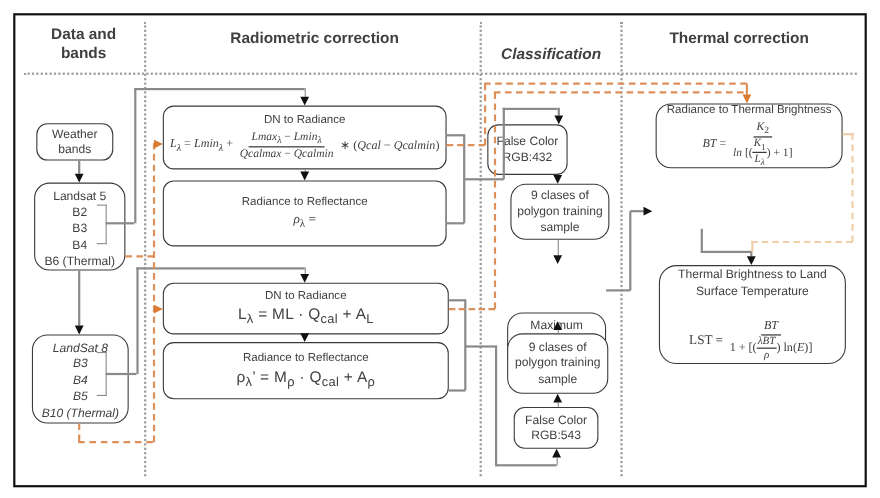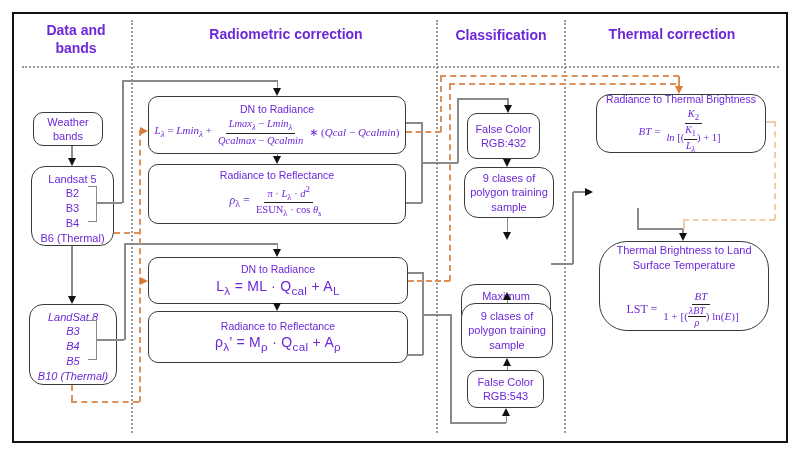--- a/index.html
+++ b/index.html
@@ -1,17 +1,17 @@
 <!DOCTYPE html>
 <html><head>
 <meta charset="utf-8">
 <style>
   html,body { margin:0; padding:0; background:#fff; }
   .canvas { position:relative; width:800px; height:453px; background:#fff;
-            font-family:"Liberation Sans", sans-serif; color:#6d28d9; overflow:hidden; }
+            font-family:"Liberation Sans", sans-serif; color:#404040; overflow:hidden; }
   .frame { position:absolute; left:12px; top:12px; width:772px; height:427px;
            border:2px solid #111; }
   .hdr { position:absolute; font-weight:bold; font-size:14px; text-align:center; line-height:1.3; }
   .dotv { position:absolute; width:0; border-left:2px dotted #9b9b9b; }
   .doth { position:absolute; height:0; border-top:2px dotted #9b9b9b; }
   .box { position:absolute; background:#fff; border:1.6px solid #3a3a3a; border-radius:10px;
          display:flex; flex-direction:column; align-items:center; justify-content:center;
          text-align:center; font-size:11px; line-height:1.3; box-sizing:border-box; padding:2px; }
   .r14 { border-radius:14px; }
   .btitle { font-size:10.5px; }
@@ -40,21 +40,21 @@
 </style>
 </head>
 <body>
 
 <div class="canvas">
 
   <div class="frame"></div>
 
   <div class="hdr" style="left:30px;top:21px;width:92px;">Data and bands</div>
   <div class="hdr" style="left:160px;top:25px;width:252px;">Radiometric correction</div>
-  <div class="hdr" style="left:445px;top:26px;width:112px;">Classification</div>
+  <div class="hdr" style="left:445px;top:40px;width:112px;font-style:italic;">Classification</div>
   <div class="hdr" style="left:572px;top:25px;width:200px;">Thermal correction</div>
 
   <div class="dotv" style="left:131px;top:20px;height:413px;"></div>
   <div class="dotv" style="left:436px;top:20px;height:413px;"></div>
   <div class="dotv" style="left:564px;top:20px;height:413px;"></div>
   <div class="doth" style="left:22px;top:66px;width:757px;"></div>
 
   <div class="box" style="left:33px;top:112px;width:70px;height:34px;">
     <span>Weather bands</span>
   </div>
@@ -88,38 +88,34 @@
         <span class="den"><i>Qcalmax</i> − <i>Qcalmin</i></span>
       </span>
       <span>∗ (<i>Qcal</i> − <i>Qcalmin</i>)</span>
     </div>
   </div>
 
   <div class="box" style="left:148px;top:164px;width:258px;height:60px;">
     <div class="btitle">Radiance to Reflectance</div>
     <div class="formula formula12">
       <span><i>ρ</i><sub>λ</sub> =</span>
-      <span class="frac">
-        <span class="num">π · <i>L</i><sub>λ</sub> · <i>d</i><sup>2</sup></span>
-        <span class="den">ESUN<sub>λ</sub> · cos <i>θ<sub>s</sub></i></span>
-      </span>
     </div>
   </div>
 
   <div class="box" style="left:148px;top:257px;width:260px;height:47px;">
     <div class="btitle">DN to Radiance</div>
     <div class="sansf">L<sub>λ</sub> = ML · Q<sub>cal</sub> + A<sub>L</sub></div>
   </div>
 
   <div class="box" style="left:148px;top:311px;width:260px;height:52px;">
     <div class="btitle">Radiance to Reflectance</div>
     <div class="sansf">ρ<sub>λ</sub>’ = M<sub>ρ</sub> · Q<sub>cal</sub> + A<sub>ρ</sub></div>
   </div>
 
-  <div class="box" style="left:467px;top:113px;width:73px;height:46px;">
+  <div class="box" style="left:443px;top:113px;width:73px;height:46px;">
     <span>False Color RGB:432</span>
   </div>
   <div class="box r14" style="left:464px;top:167px;width:90px;height:51px;">
     <span>9 clases of polygon training sample</span>
   </div>
   <div class="box r14" style="left:461px;top:240px;width:90px;height:52px;margin-top:44px;">
     <span>Maximum likelihood classification</span>
   </div>
   <div class="box r14" style="left:461px;top:303px;width:92px;height:55px;">
     <span>9 clases of polygon training sample</span>
@@ -136,21 +132,21 @@
         <span class="num"><i>K</i><sub>2</sub></span>
         <span class="den"><i>ln</i> [(<span class="mfrac">
               <span><i>K</i><sub>1</sub></span>
               <span><i>L<sub>λ</sub></i></span>
             </span>) + 1]</span>
       </span>
     </div>
   </div>
 
 
-  <div class="box" style="left:599px;top:241px;width:170px;height:90px;border-radius:28px;">
+  <div class="box" style="left:599px;top:241px;width:170px;height:90px;border-radius:16px;">
     <div>Thermal Brightness to Land Surface Temperature</div>
     <div class="formula formula12" style="margin-top:18px;">
       <span>LST =</span>
       <span class="frac" style="font-size:11px;">
         <span class="num"><i>BT</i></span>
         <span class="den">1 + [(<span class="mfrac">
               <span><i>λBT</i></span>
               <span><i>ρ</i></span>
             </span>) ln(<i>E</i>)]</span>
       </span>

